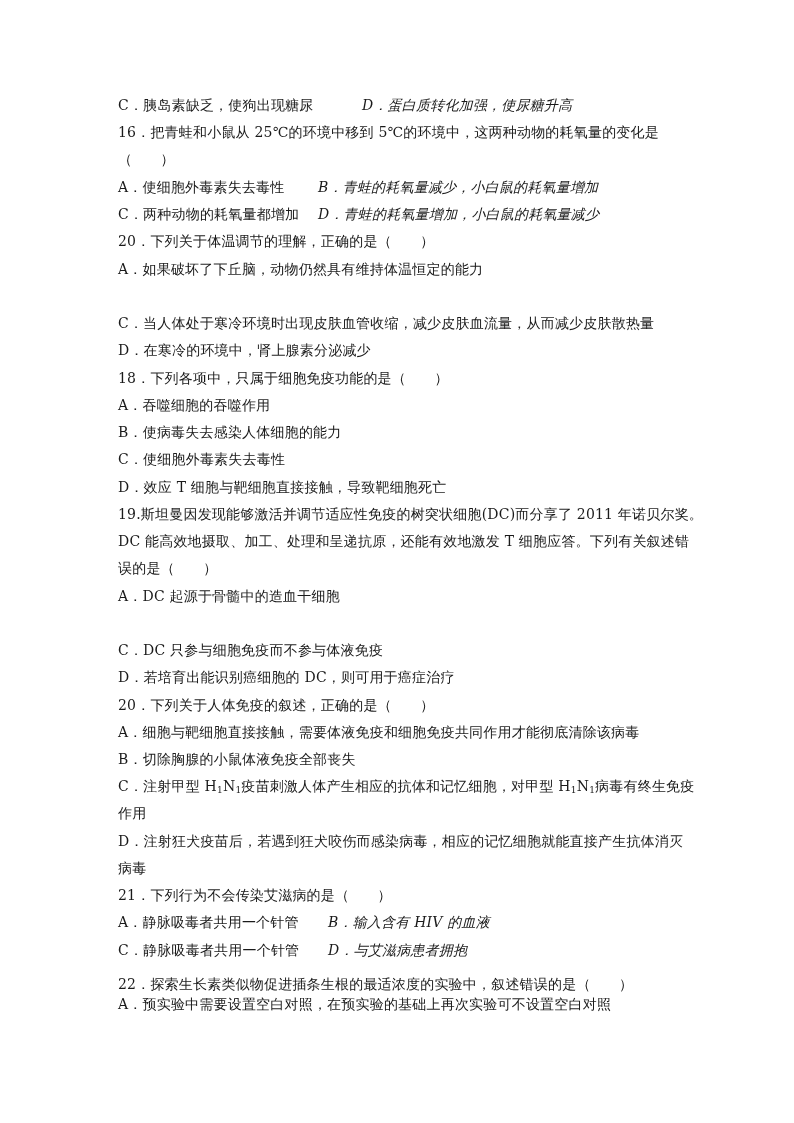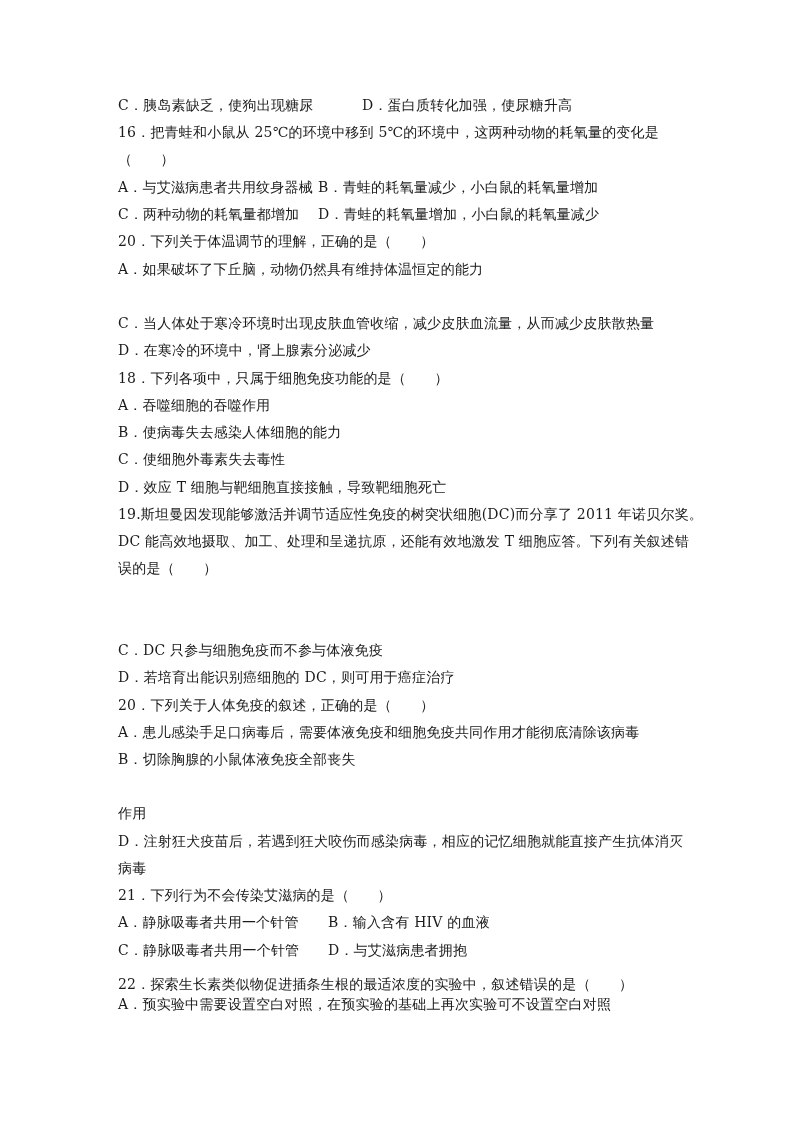--- a/index.html
+++ b/index.html
@@ -1,36 +1,36 @@
 <!DOCTYPE html>
 <html><head>
 <meta charset="utf-8">
 <style>
   html, body { margin: 0; padding: 0; background: #ffffff; }
   body { width: 794px; height: 1123px; position: relative; overflow: hidden;
          font-family: "DejaVu Serif", "Liberation Serif", serif; color: #1a1a1a; }
   .page { position: absolute; left: 0; top: 0; width: 672px; height: 1123px; }
   .line { position: absolute; left: 118px; font-size: 14px; line-height: 18px; white-space: nowrap; letter-spacing: 0.2px; }
-  .opt-b { position: absolute; }
+  .opt-b { position: absolute; font-style: italic; }
   sub { font-size: 9px; vertical-align: -2px; line-height: 0; }
 </style>
 </head>
 <body>
 
 <div class="page">
 
   <div class="line" style="top:96px">
     <span>C．胰岛素缺乏，使狗出现糖尿</span>
     <span class="opt-b" style="left:244px">D．蛋白质转化加强，使尿糖升高</span>
   </div>
 
   <div class="line" style="top:123px">16．把青蛙和小鼠从 25℃的环境中移到 5℃的环境中，这两种动物的耗氧量的变化是</div>
   <div class="line" style="top:150px">（　　）</div>
   <div class="line" style="top:178px">
-    <span>A．与艾滋病患者共用纹身器械</span>
+    <span>A．使细胞外毒素失去毒性</span>
     <span class="opt-b" style="left:200px">B．青蛙的耗氧量减少，小白鼠的耗氧量增加</span>
   </div>
   <div class="line" style="top:205px">
     <span>C．两种动物的耗氧量都增加</span>
     <span class="opt-b" style="left:200px">D．青蛙的耗氧量增加，小白鼠的耗氧量减少</span>
   </div>
 
   <div class="line" style="top:232px">20．下列关于体温调节的理解，正确的是（　　）</div>
   <div class="line" style="top:260px">A．如果破坏了下丘脑，动物仍然具有维持体温恒定的能力</div>
   <div class="line" style="top:314px">C．当人体处于寒冷环境时出现皮肤血管收缩，减少皮肤血流量，从而减少皮肤散热量</div>
@@ -38,26 +38,30 @@
 
   <div class="line" style="top:369px">18．下列各项中，只属于细胞免疫功能的是（　　）</div>
   <div class="line" style="top:396px">A．吞噬细胞的吞噬作用</div>
   <div class="line" style="top:423px">B．使病毒失去感染人体细胞的能力</div>
   <div class="line" style="top:450px">C．使细胞外毒素失去毒性</div>
   <div class="line" style="top:478px">D．效应 T 细胞与靶细胞直接接触，导致靶细胞死亡</div>
 
   <div class="line" style="top:505px">19.斯坦曼因发现能够激活并调节适应性免疫的树突状细胞(DC)而分享了 2011 年诺贝尔奖。</div>
   <div class="line" style="top:532px">DC 能高效地摄取、加工、处理和呈递抗原，还能有效地激发 T 细胞应答。下列有关叙述错</div>
   <div class="line" style="top:559px">误的是（　　）</div>
+  <div class="line" style="top:587px">A．DC 起源于骨髓中的造血干细胞</div>
   <div class="line" style="top:641px">C．DC 只参与细胞免疫而不参与体液免疫</div>
   <div class="line" style="top:668px">D．若培育出能识别癌细胞的 DC，则可用于癌症治疗</div>
 
   <div class="line" style="top:696px">20．下列关于人体免疫的叙述，正确的是（　　）</div>
-  <div class="line" style="top:723px">A．患儿感染手足口病毒后，需要体液免疫和细胞免疫共同作用才能彻底清除该病毒</div>
+  <div class="line" style="top:723px">A．细胞与靶细胞直接接触，需要体液免疫和细胞免疫共同作用才能彻底清除该病毒</div>
   <div class="line" style="top:750px">B．切除胸腺的小鼠体液免疫全部丧失</div>
+  <div class="line" style="top:777px">
+    <span>C．注射甲型 H</span><sub>1</sub><span>N</span><sub>1</sub><span>疫苗刺激人体产生相应的抗体和记忆细胞，对甲型 H</span><sub>1</sub><span>N</span><sub>1</sub><span>病毒有终生免疫</span>
+  </div>
   <div class="line" style="top:804px">作用</div>
   <div class="line" style="top:832px">D．注射狂犬疫苗后，若遇到狂犬咬伤而感染病毒，相应的记忆细胞就能直接产生抗体消灭</div>
   <div class="line" style="top:859px">病毒</div>
 
   <div class="line" style="top:886px">21．下列行为不会传染艾滋病的是（　　）</div>
   <div class="line" style="top:913px">
     <span>A．静脉吸毒者共用一个针管</span>
     <span class="opt-b" style="left:210px">B．输入含有 HIV 的血液</span>
   </div>
   <div class="line" style="top:941px">

